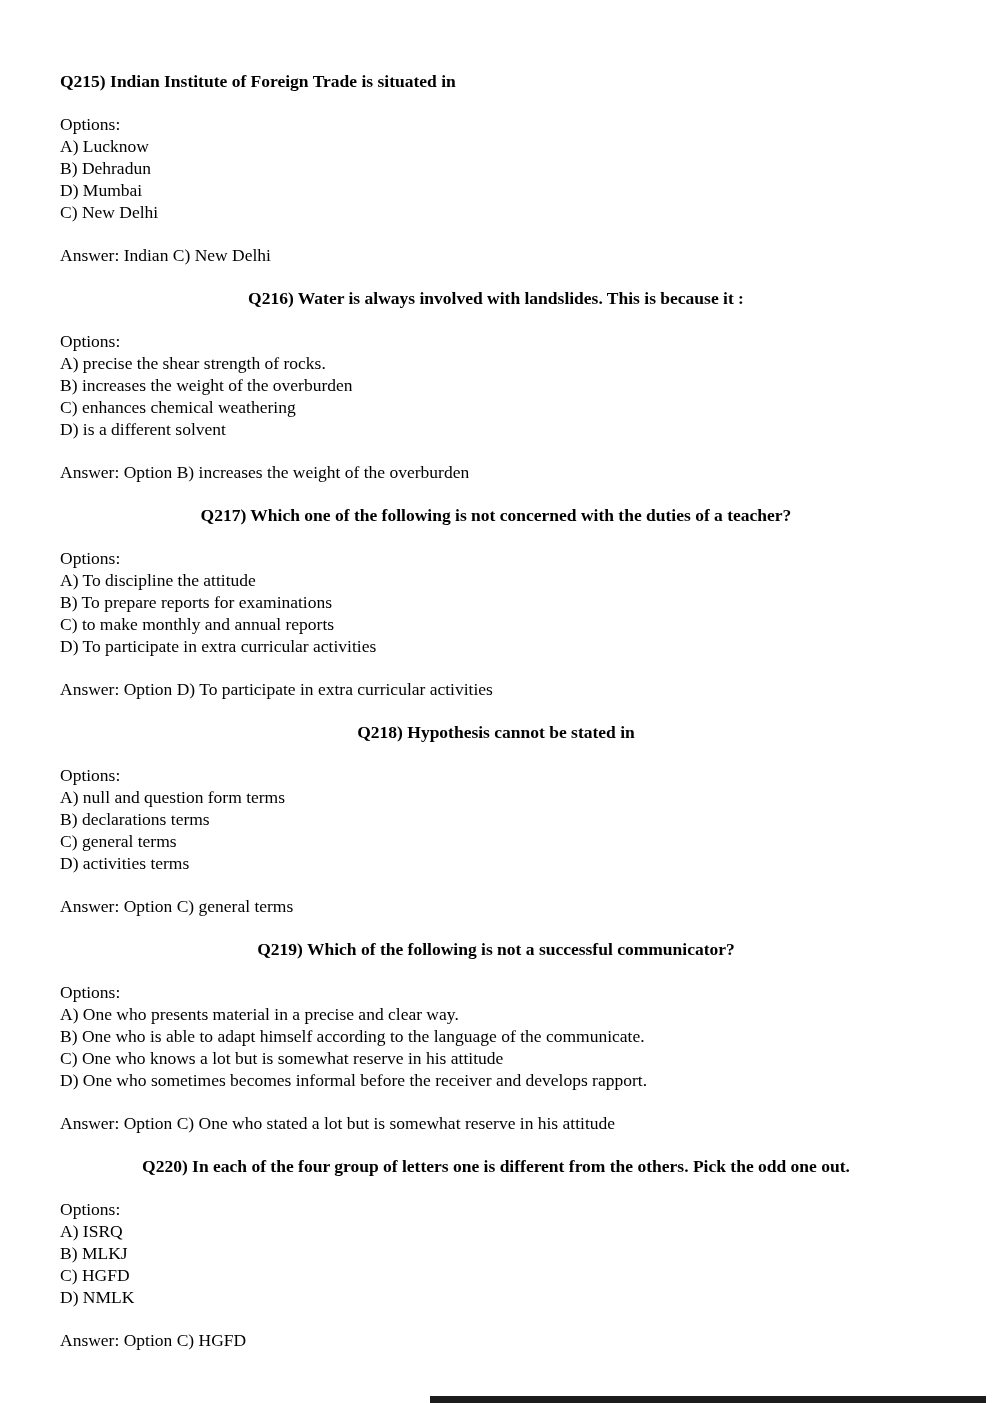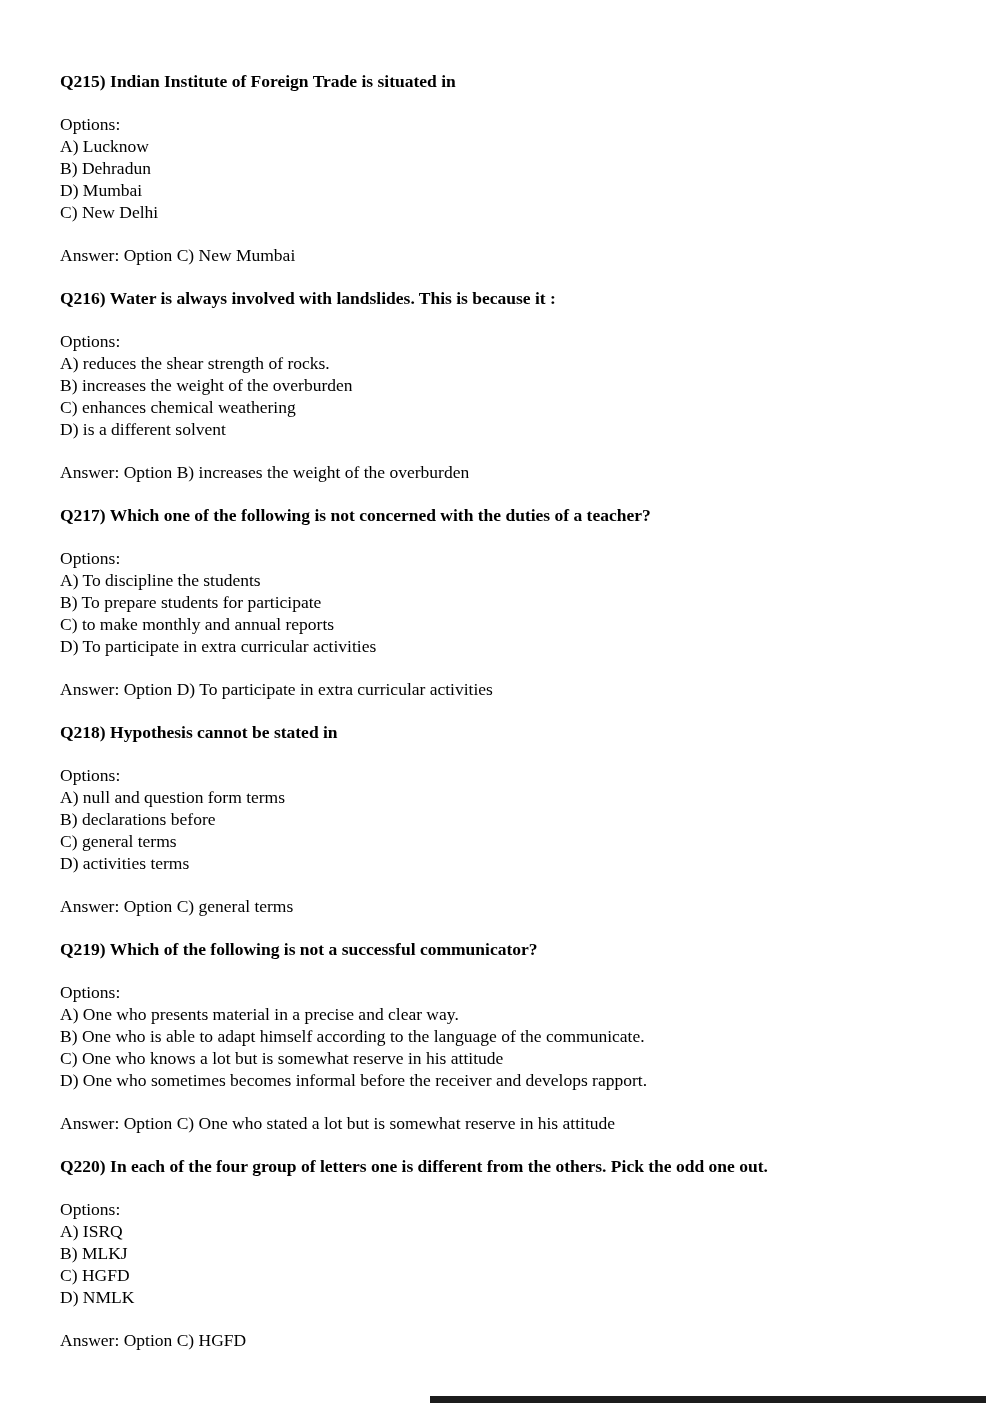--- a/index.html
+++ b/index.html
@@ -24,20 +24,21 @@
     margin: 0;
     line-height: 22px;
     white-space: pre-wrap;
   }
   .q-title {
     font-weight: 700;
     margin-bottom: 21px !important;
   }
   .question + .question .q-title {
     margin-top: 21px !important;
+    text-align: center;
   }
   .answer {
     margin-top: 21px !important;
   }
   .question {
     margin-bottom: 21px;
   }
   .bottom-bar {
     position: absolute;
     bottom: 0;
@@ -52,48 +53,48 @@
 <div class="page">
   <div class="content">
 
     <div class="question">
       <p class="q-title">Q215) Indian Institute of Foreign Trade is situated in</p>
       <p class="options-label">Options:</p>
       <p class="option">A) Lucknow</p>
       <p class="option">B) Dehradun</p>
       <p class="option">D) Mumbai</p>
       <p class="option">C) New Delhi</p>
-      <p class="answer">Answer: Option C) New Mumbai</p>
+      <p class="answer">Answer: Indian C) New Delhi</p>
     </div>
 
     <div class="question">
       <p class="q-title">Q216) Water is always involved with landslides. This is because it :</p>
       <p class="options-label">Options:</p>
-      <p class="option">A) reduces the shear strength of rocks.</p>
+      <p class="option">A) precise the shear strength of rocks.</p>
       <p class="option">B) increases the weight of the overburden</p>
       <p class="option">C) enhances chemical weathering</p>
       <p class="option">D) is a different solvent</p>
       <p class="answer">Answer: Option B) increases the weight of the overburden</p>
     </div>
 
     <div class="question">
       <p class="q-title">Q217) Which one of the following is not concerned with the duties of a teacher?</p>
       <p class="options-label">Options:</p>
-      <p class="option">A) To discipline the students</p>
-      <p class="option">B) To prepare students for participate</p>
+      <p class="option">A) To discipline the attitude</p>
+      <p class="option">B) To prepare reports for examinations</p>
       <p class="option">C) to make monthly and annual reports</p>
       <p class="option">D) To participate in extra curricular activities</p>
       <p class="answer">Answer: Option D) To participate in extra curricular activities</p>
     </div>
 
     <div class="question">
       <p class="q-title">Q218) Hypothesis cannot be stated in</p>
       <p class="options-label">Options:</p>
       <p class="option">A) null and question form terms</p>
-      <p class="option">B) declarations before</p>
+      <p class="option">B) declarations terms</p>
       <p class="option">C) general terms</p>
       <p class="option">D) activities terms</p>
       <p class="answer">Answer: Option C) general terms</p>
     </div>
 
     <div class="question">
       <p class="q-title">Q219) Which of the following is not a successful communicator?</p>
       <p class="options-label">Options:</p>
       <p class="option">A) One who presents material in a precise and clear way.</p>
       <p class="option">B) One who is able to adapt himself according to the language of the communicate.</p>

